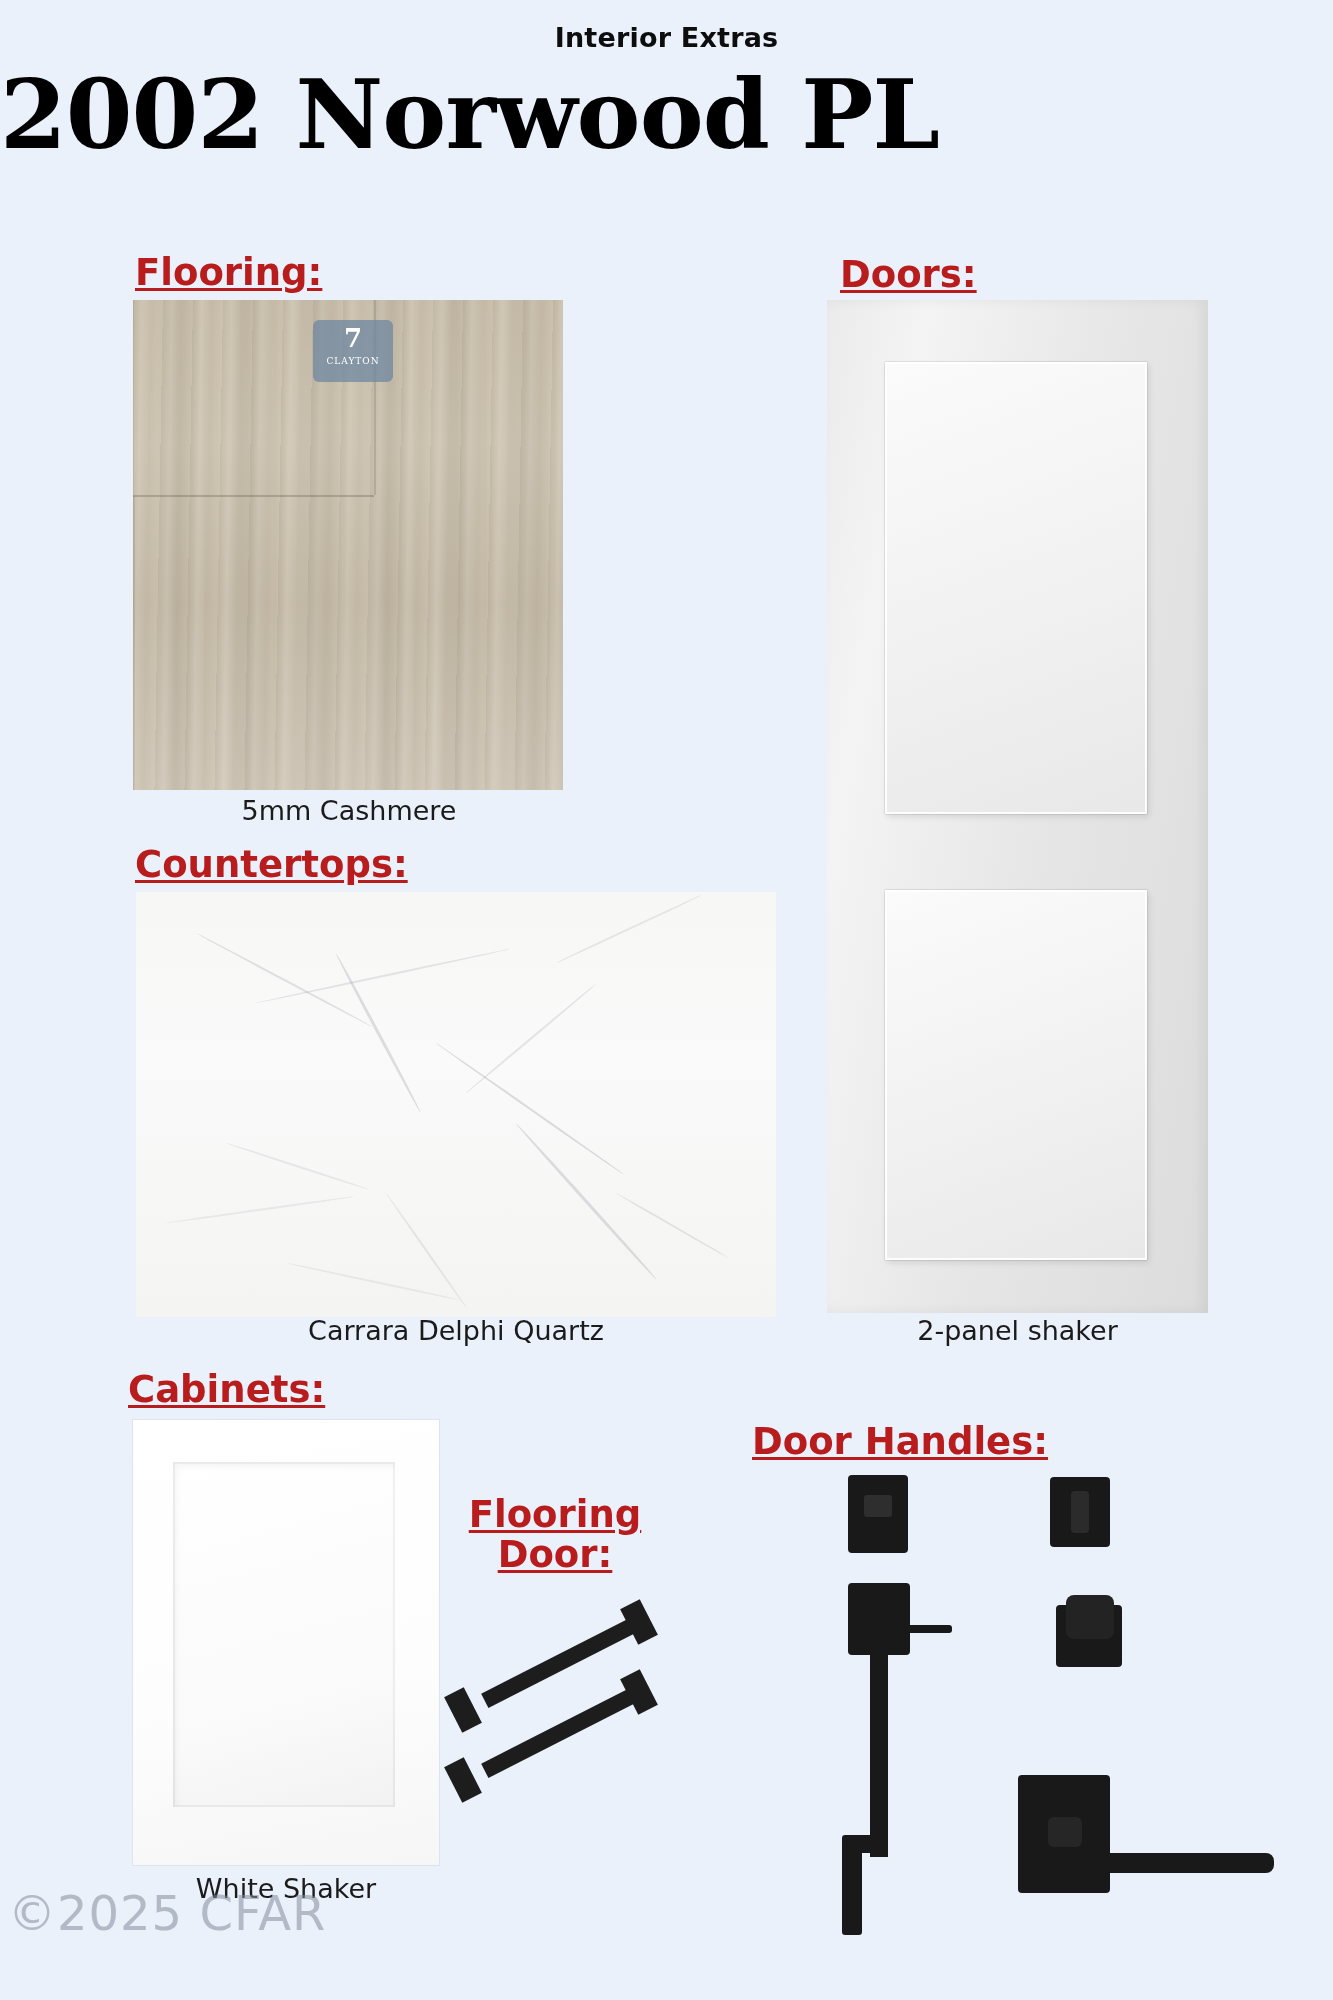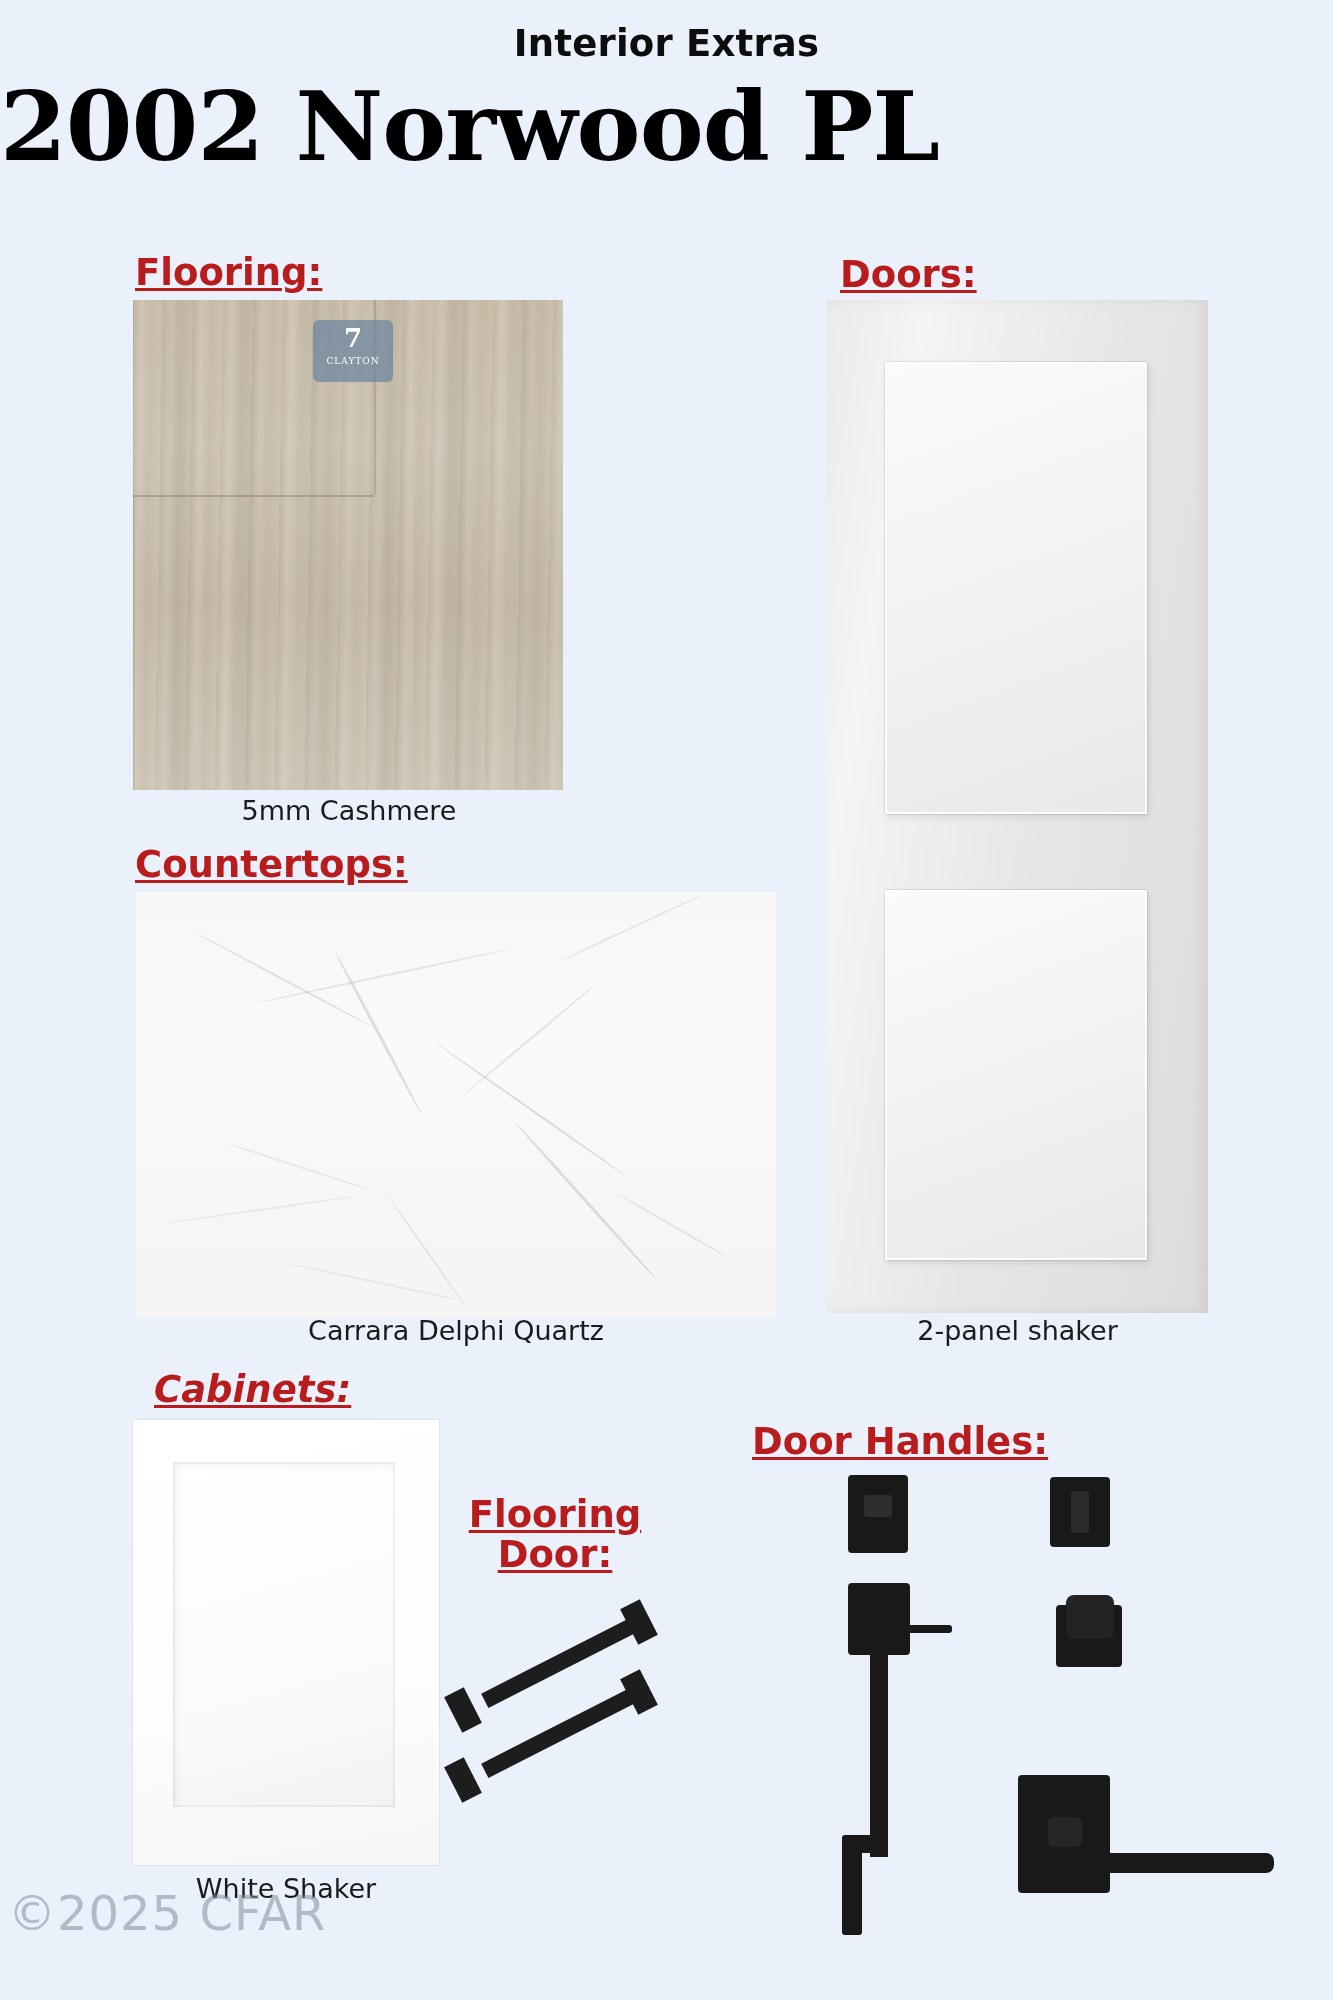--- a/index.html
+++ b/index.html
@@ -11,21 +11,21 @@
     height: 2000px;
     background: #eaf1fb;
     font-family: "Liberation Sans", sans-serif;
     position: relative;
     overflow: hidden;
   }
 
   
   .eyebrow {
     text-align: center;
-    font-size: 37px;
+    font-size: 27px;
     font-weight: bold;
     color: #0d0d0d;
     letter-spacing: 0.2px;
     margin-top: 22px;
     font-family: "DejaVu Sans", sans-serif;
   }
   .main-title {
     font-family: "DejaVu Serif", serif;
     font-weight: bold;
     font-size: 96px;
@@ -126,21 +126,21 @@
       inset 0 0 0 2px rgba(255,255,255,0.9),
       0 0 0 1px rgba(0,0,0,0.08),
       2px 3px 6px rgba(0,0,0,0.10);
     border-radius: 1px;
   }
   #door-panel-top { left: 58px; top: 62px; width: 262px; height: 452px; }
   #door-panel-bottom { left: 58px; top: 590px; width: 262px; height: 370px; }
   #doors-caption { left: 827px; top: 1315px; width: 381px; }
 
   
-  #cabinets-label { left: 154px; top: 1370px; font-style: italic; }
+  #cabinets-label { left: 128px; top: 1370px; }
   #cabinet-swatch {
     left: 133px; top: 1420px; width: 306px; height: 445px;
     background: linear-gradient(170deg,#ffffff 0%, #fdfdfd 60%, #f6f6f6 100%);
     box-shadow: 0 0 0 1px rgba(0,0,0,0.05);
   }
   #cabinet-inner {
     position: absolute; left: 40px; top: 42px; width: 222px; height: 345px;
     background: linear-gradient(165deg,#ffffff 0%, #fafafa 70%, #f2f2f2 100%);
     box-shadow: inset 0 0 0 2px rgba(0,0,0,0.045), inset 3px 4px 9px rgba(0,0,0,0.05);
   }

